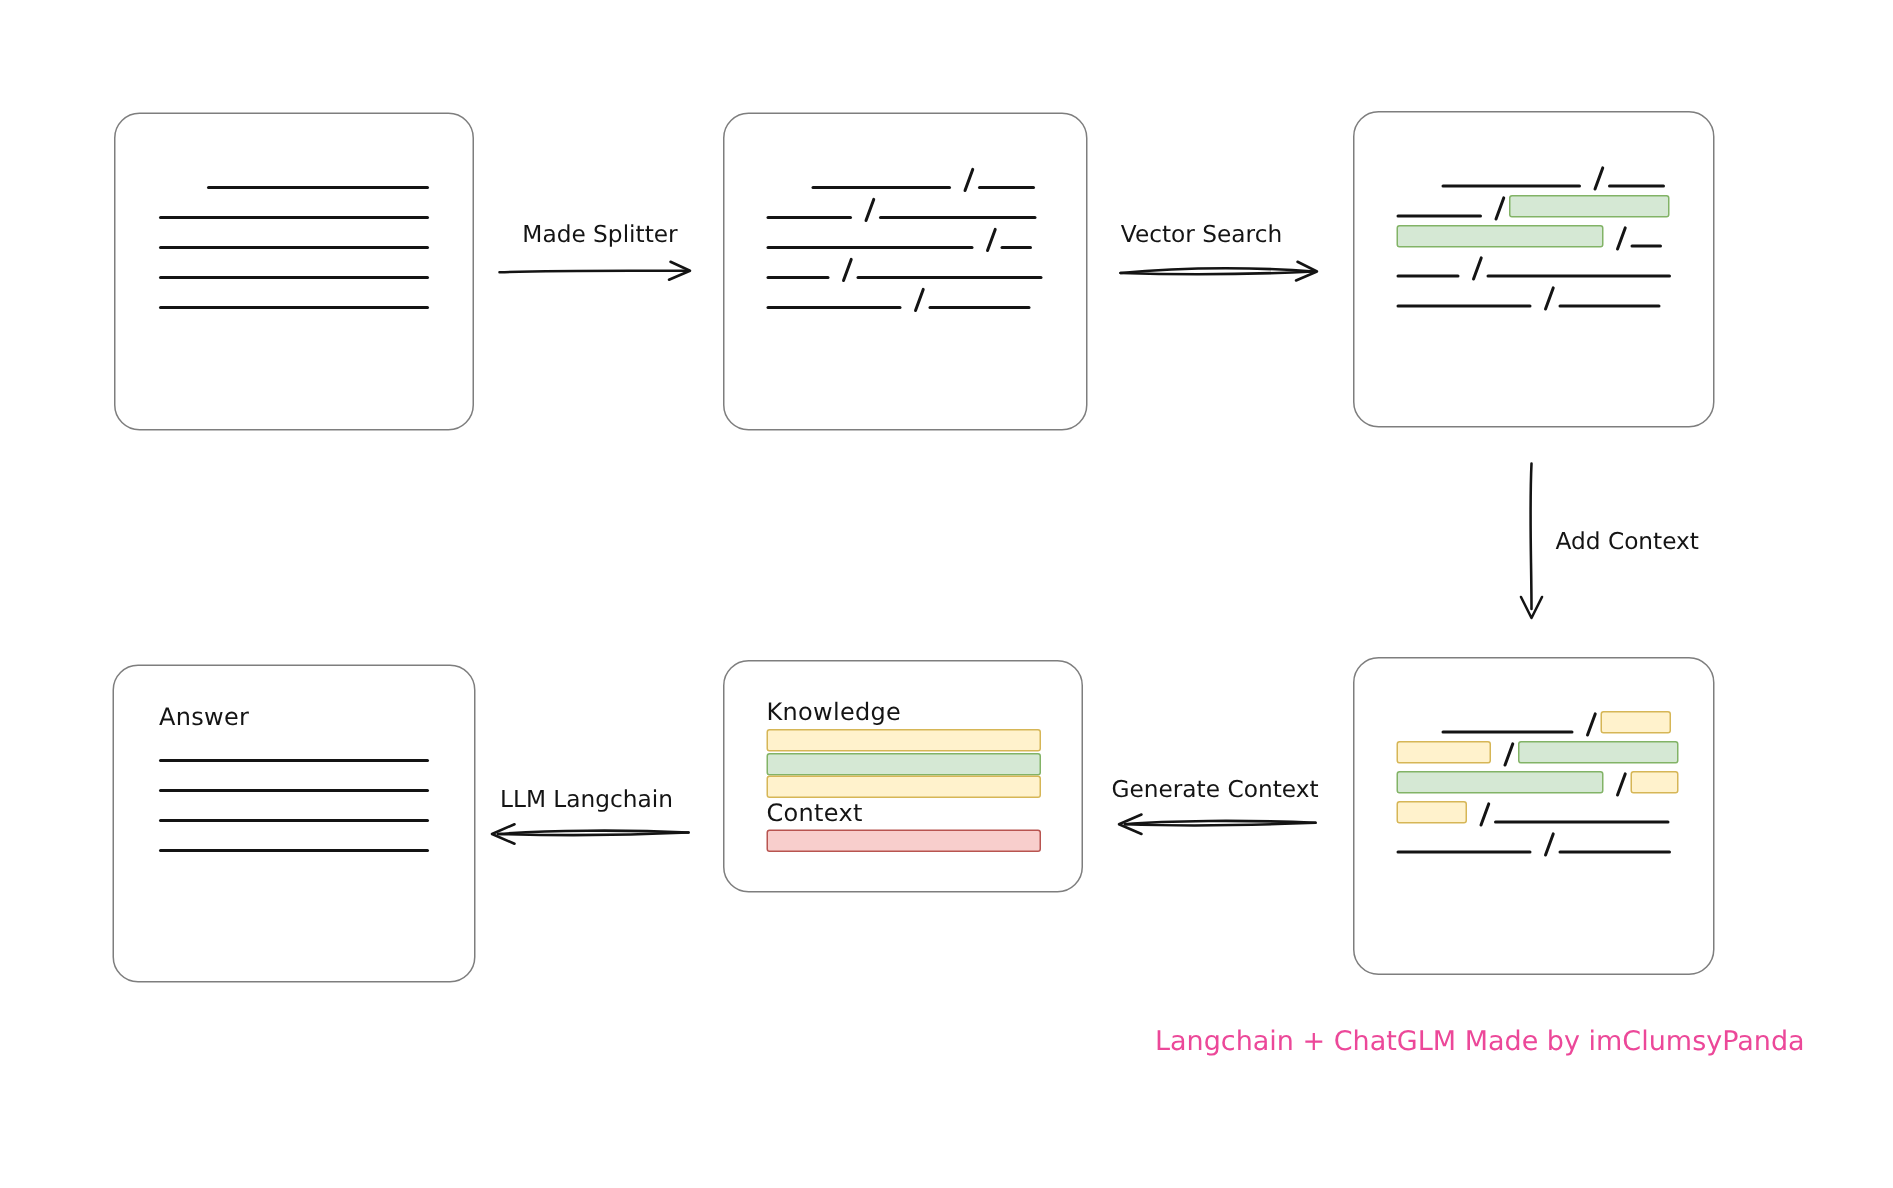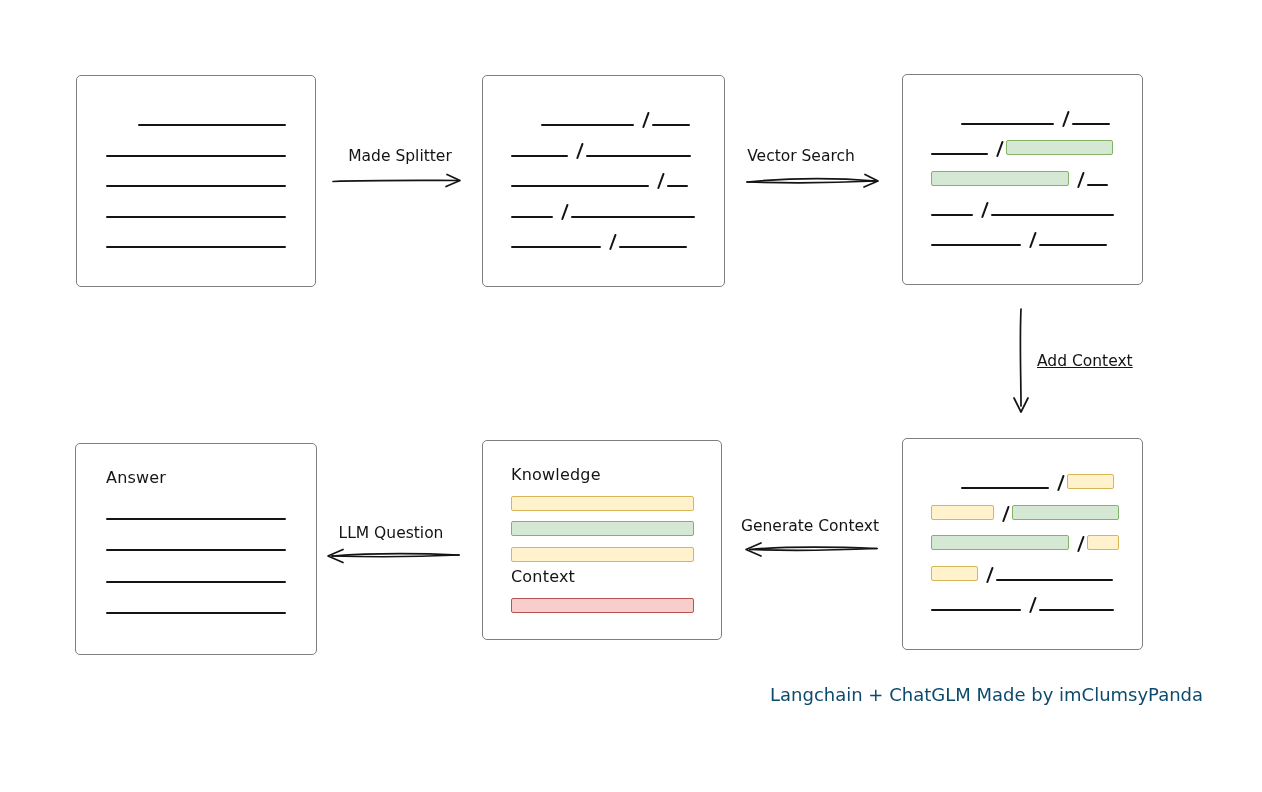--- a/index.html
+++ b/index.html
@@ -9,31 +9,30 @@
     height: 792px;
     background: #ffffff;
     overflow: hidden;
     font-family: "DejaVu Sans", sans-serif;
     color: #141414;
   }
   .box {
     position: absolute;
     background: #ffffff;
     border: 1.3px solid #7e7e7e;
-    border-radius: 5px;
+    border-radius: 17px;
     box-sizing: border-box;
     display: flex;
     flex-direction: column;
-    justify-content: space-between;
   }
   #box-source   { left: 76px;  top: 75px;  width: 240px; height: 212px; padding: 30px 29px 38px; }
   #box-split    { left: 482px; top: 75px;  width: 243px; height: 212px; padding: 30px 28px 38px; }
   #box-vector   { left: 902px; top: 74px;  width: 241px; height: 211px; padding: 30px 28px 38px; }
   #box-context  { left: 902px; top: 438px; width: 241px; height: 212px; padding: 30px 28px 38px; }
-  #box-prompt   { left: 482px; top: 440px; width: 240px; height: 200px; padding: 24px 28px 26px; }
+  #box-prompt   { left: 482px; top: 440px; width: 240px; height: 155px; padding: 24px 28px 26px; }
   #box-answer   { left: 75px;  top: 443px; width: 242px; height: 212px; padding: 24px 30px 40px; }
 
   .row { display: flex; align-items: flex-end; height: 20px; }
   .label-row { height: auto; align-items: flex-start; }
   .seg-line { height: 2px; background: #141414; border-radius: 1px; }
   .seg-slash {
     width: 2.2px; height: 17px; background: #141414; border-radius: 1px;
     margin: 0 8px -2px 8px;
     transform: rotate(20deg);
     transform-origin: 50% 100%;
@@ -45,38 +44,38 @@
   .arrow-label {
     position: absolute;
     font-size: 15.5px;
     line-height: 19px;
     white-space: nowrap;
     color: #141414;
     text-align: center;
   }
   #label-text-splitter   { left: 330px; top: 147px; width: 140px; }
   #label-vector-search   { left: 728px; top: 147px; width: 146px; }
-  #label-add-context     { left: 1037px; top: 352px; text-align: left; text-decoration: underline; }
+  #label-add-context     { left: 1037px; top: 352px; text-align: left; }
   #label-generate-prompt { left: 738px; top: 517px; width: 144px; }
   #label-llm-response    { left: 327px; top: 524px; width: 128px; }
 
   .arrow { position: absolute; }
   .arrow path { stroke: #141414; stroke-width: 1.7; fill: none; stroke-linecap: round; stroke-linejoin: round; }
   #arrow-text-splitter   { left: 330px; top: 168px; }
   #arrow-vector-search   { left: 744px; top: 168px; }
   #arrow-add-context     { left: 1008px; top: 306px; }
   #arrow-generate-prompt { left: 738px; top: 538px; }
   #arrow-llm-response    { left: 320px; top: 544px; }
 
   #caption {
     position: absolute;
     left: 770px; top: 684px; width: 420px;
     text-align: center;
     font-size: 18px;
-    color: #0c4a6e;
+    color: #ec4899;
     white-space: nowrap;
   }
 </style>
 </head>
 <body>
 
 <div id="canvas">
 
   <div class="box" id="box-source">
       <div class="row" style="margin-left: 32px;">
@@ -212,21 +211,21 @@
       </div>
       <div class="row">
         <div class="seg-line" style="width: 182px; background: rgb(20, 20, 20);"></div>
       </div>
     </div>
 
   <div class="arrow-label" id="label-text-splitter">Made Splitter</div>
   <div class="arrow-label" id="label-vector-search">Vector Search</div>
   <div class="arrow-label" id="label-add-context">Add Context</div>
   <div class="arrow-label" id="label-generate-prompt">Generate Context</div>
-  <div class="arrow-label" id="label-llm-response">LLM Question</div>
+  <div class="arrow-label" id="label-llm-response">LLM Langchain</div>
 
   <svg class="arrow" id="arrow-text-splitter" width="140" height="24" viewBox="0 0 140 24">
     <path d="M3 13.5 C45 12 95 12.5 129 12.5"></path>
     <path d="M117 6.5 L130 12.5 L116 18.5"></path>
   </svg>
   <svg class="arrow" id="arrow-vector-search" width="142" height="24" viewBox="0 0 142 24">
     <path d="M3 14 C50 9.5 100 10.5 132 13"></path>
     <path d="M3 14 C50 15.5 100 14.5 132 13"></path>
     <path d="M121 6.5 L134 13 L120 19"></path>
   </svg>

